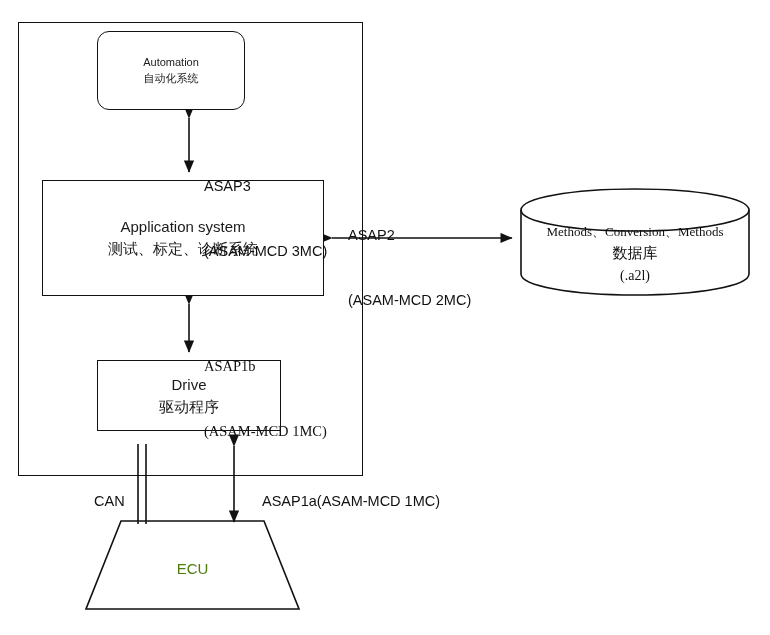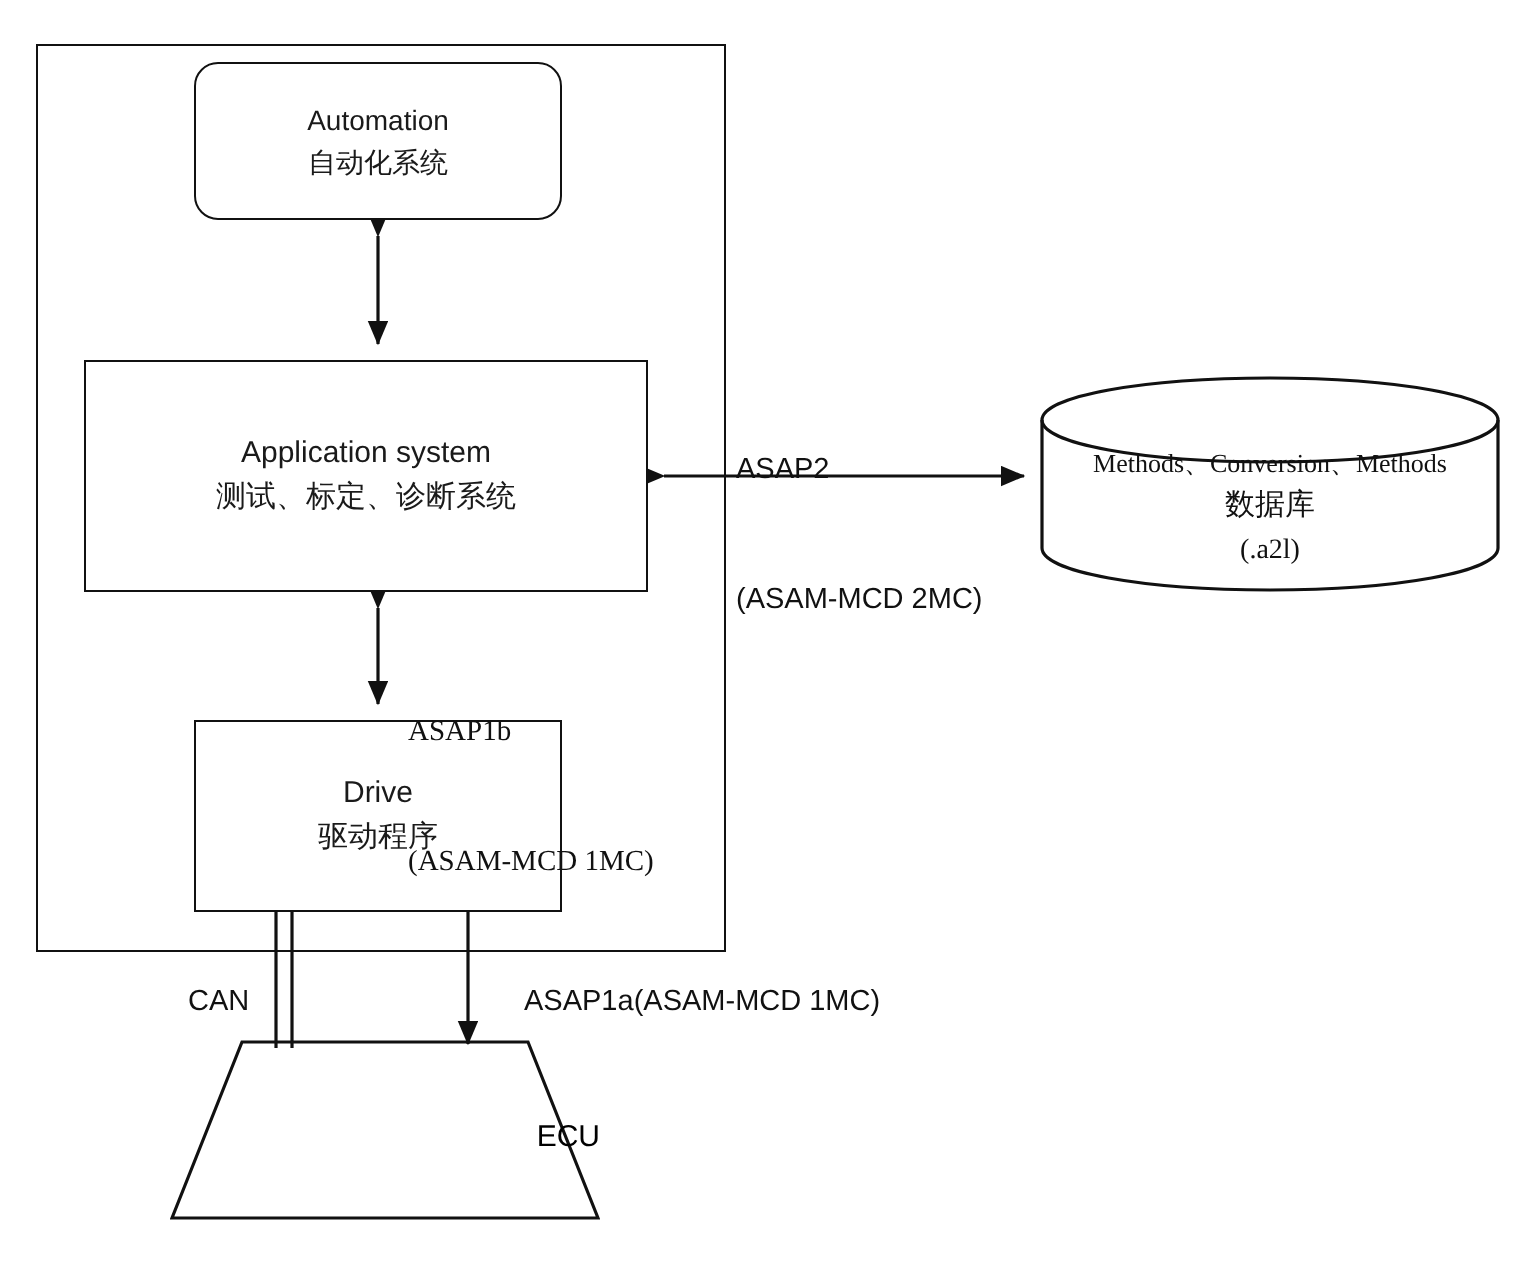--- a/index.html
+++ b/index.html
@@ -37,56 +37,56 @@
     width: 345px;
     height: 454px;
     border: 1.8px solid #111;
     background: transparent;
   }
 
   
   #automation-box {
     left: 97px;
     top: 31px;
-    width: 184px;
+    width: 148px;
     height: 79px;
     border-radius: 12px;
-    font-size: 14px;
+    font-size: 11px;
   }
 
   
   #application-box {
     left: 42px;
     top: 180px;
     width: 282px;
     height: 116px;
     font-size: 15px;
   }
 
   
   #drive-box {
     left: 97px;
     top: 360px;
     width: 184px;
-    height: 96px;
+    height: 71px;
     font-size: 15px;
     text-align: center;
   }
 
   .label {
     position: absolute;
     font-size: 14.5px;
     line-height: 1.5;
     color: #111;
     white-space: pre;
   }
 
   #asap3-label { left: 204px; top: 132px; }
   #asap1b-label { left: 204px; top: 312px; font-family: Liberation Serif, serif; }
-  #asap2-label { left: 368px; top: 181px; }
+  #asap2-label { left: 348px; top: 181px; }
   #asap1a-label { left: 262px; top: 491px; }
   #can-label { left: 94px; top: 491px; }
 
   
   #database {
     position: absolute;
     left: 520px;
     top: 188px;
     width: 230px;
     height: 108px;
@@ -112,23 +112,23 @@
     left: 85px;
     top: 520px;
     width: 215px;
     height: 90px;
   }
   #ecu-label {
     position: absolute;
     left: 85px;
     top: 560px;
     width: 215px;
-    text-align: right;
+    text-align: center;
     font-size: 15px;
-    color: #000000;
+    color: #4d7c0f;
   }
 
   svg.overlay {
     position: absolute;
     left: 0;
     top: 0;
     width: 770px;
     height: 635px;
     pointer-events: none;
   }
@@ -184,20 +184,24 @@
     <div class="t1">Methods、Conversion、Methods</div>
     <div class="t2">数据库</div>
     <div class="t3">(.a2l)</div>
   </div>
 
   <svg id="ecu-shape" class="shape" viewBox="0 0 215 90">
     <path class="ln" d="M36,1 L179,1 L214,89 L1,89 Z"></path>
   </svg>
   <div id="ecu-label">ECU</div>
 
+  <div class="label" id="asap3-label">
+    <div>ASAP3</div>
+    <div>(ASAM-MCD 3MC)</div>
+  </div>
 
   <div class="label" id="asap1b-label">
     <div>ASAP1b</div>
     <div>(ASAM-MCD 1MC)</div>
   </div>
 
   <div class="label" id="asap2-label">
     <div>ASAP2</div>
     <div>(ASAM-MCD 2MC)</div>
   </div>

